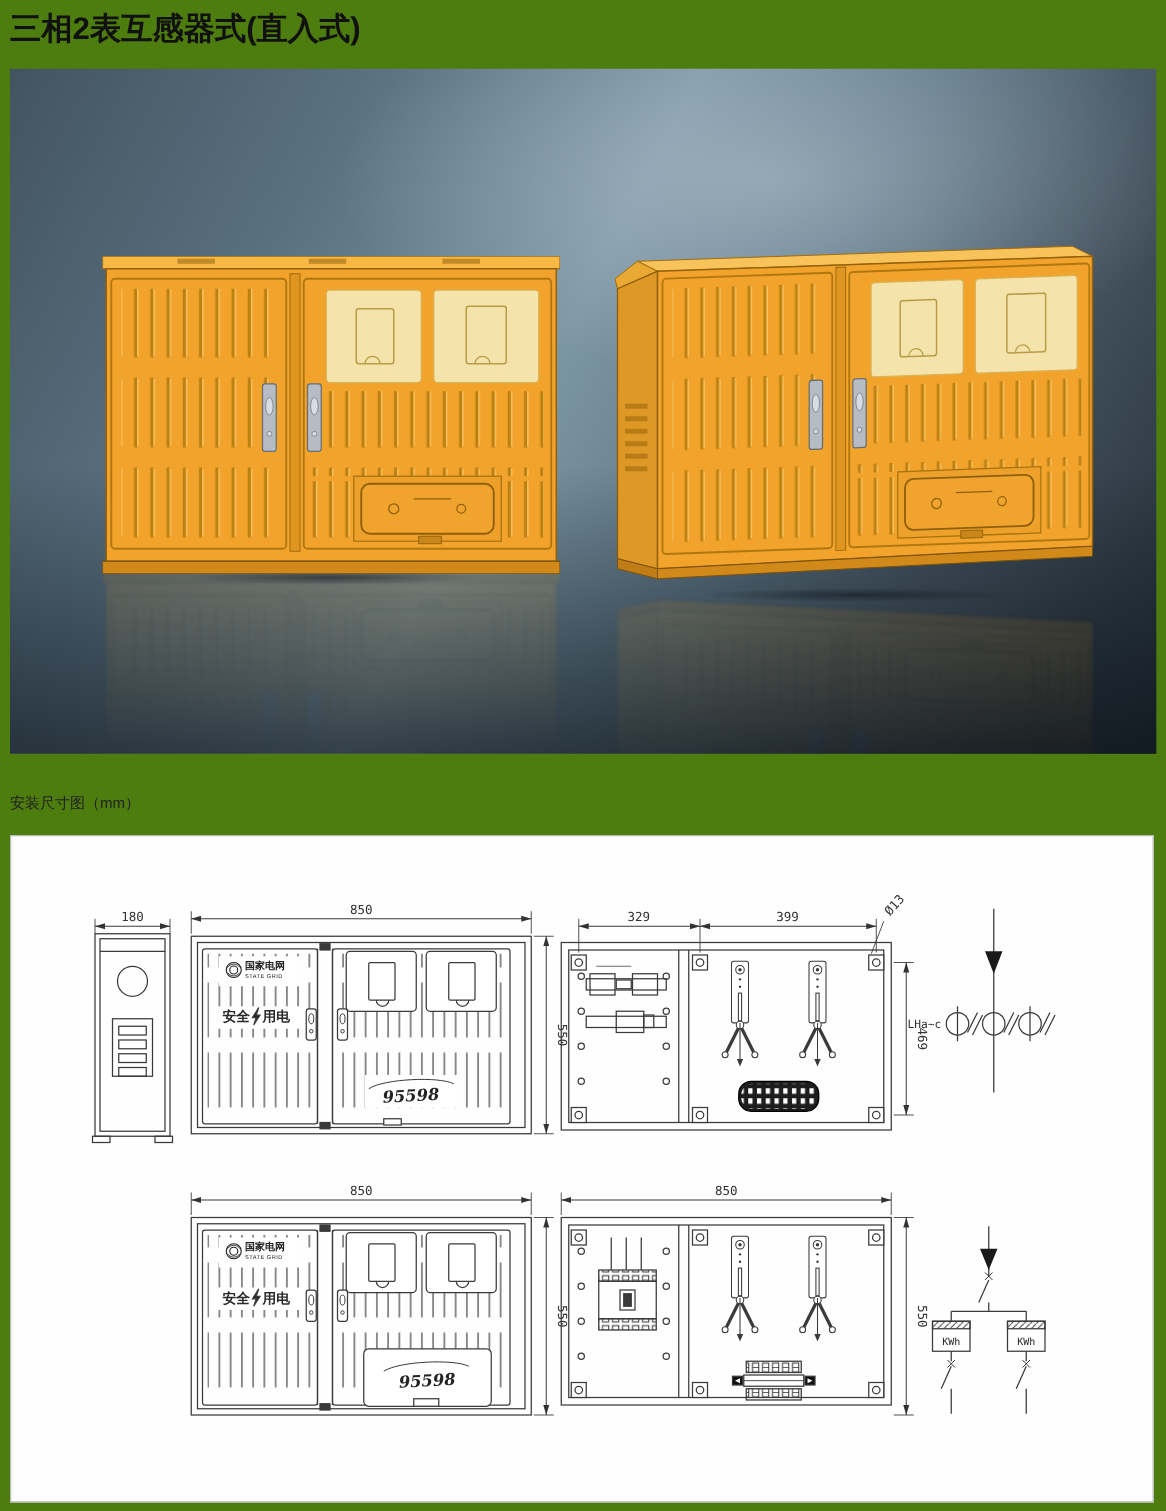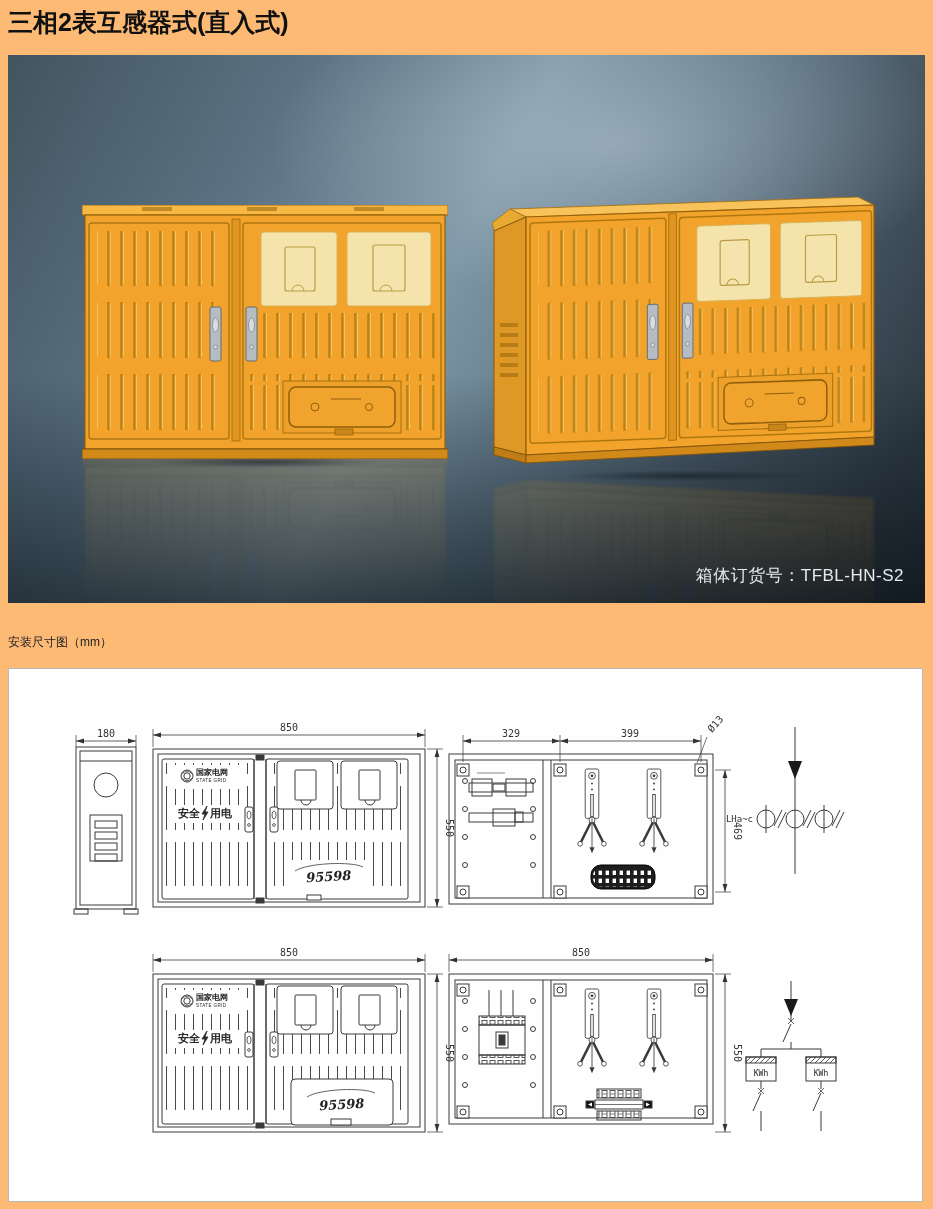--- a/index.html
+++ b/index.html
@@ -1,16 +1,16 @@
 <!DOCTYPE html>
 <html><head>
 <meta charset="utf-8">
 <style>
   html,body{margin:0;padding:0;background:#fff;}
-  .page{position:relative;width:933px;height:1209px;background:#fdba74;overflow:hidden;
+  .page{position:relative;width:933px;height:1209px;background:#4d7c0f;overflow:hidden;
         font-family:"Liberation Sans","DejaVu Sans",sans-serif;}
   .title{position:absolute;left:8px;top:6px;margin:0;font-size:25px;font-weight:700;color:#111;letter-spacing:0;}
   .photo-panel{position:absolute;left:8px;top:55px;width:917px;height:548px;overflow:hidden;
     background:
       linear-gradient(to bottom, rgba(0,0,0,0) 58%, rgba(10,18,26,.38) 82%, rgba(6,12,18,.62) 100%),
       radial-gradient(ellipse 55% 42% at 66% 16%, rgba(190,205,216,.48), rgba(190,205,216,0) 68%),
       linear-gradient(118deg,#42545f 0%,#5a7181 24%,#7d96a5 46%,#617988 62%,#455460 78%,#2e3a44 92%,#27313a 100%);}
   .box-wrap{position:absolute;}
   .box-wrap svg{display:block;width:100%;height:100%;}
   .box-main{position:relative;z-index:2;}
@@ -128,21 +128,20 @@
     <div class="box-wrap wrap-persp">
       <div class="ground"></div>
       <svg class="box-main" viewBox="0 0 386 278">
           <use href="#sym-box-persp"></use>
         </svg>
       <svg class="box-refl" viewBox="0 0 386 278">
           <use href="#sym-box-persp"></use>
         </svg>
     </div>
 
-    <div class="order-label">箱体订货号：TFBL-HN-S2</div>
   </div>
 
   <h2 class="drawings-title">安装尺寸图（mm）</h2>
 
   <div class="drawings-panel">
     <svg width="913" height="530" viewBox="0 0 913 530">
       <defs>
         <marker id="arr" markerWidth="11" markerHeight="8" refX="10" refY="4" orient="auto-start-reverse">
           <path d="M0,1 L10,4 L0,7 z" fill="#333"></path>
         </marker>

